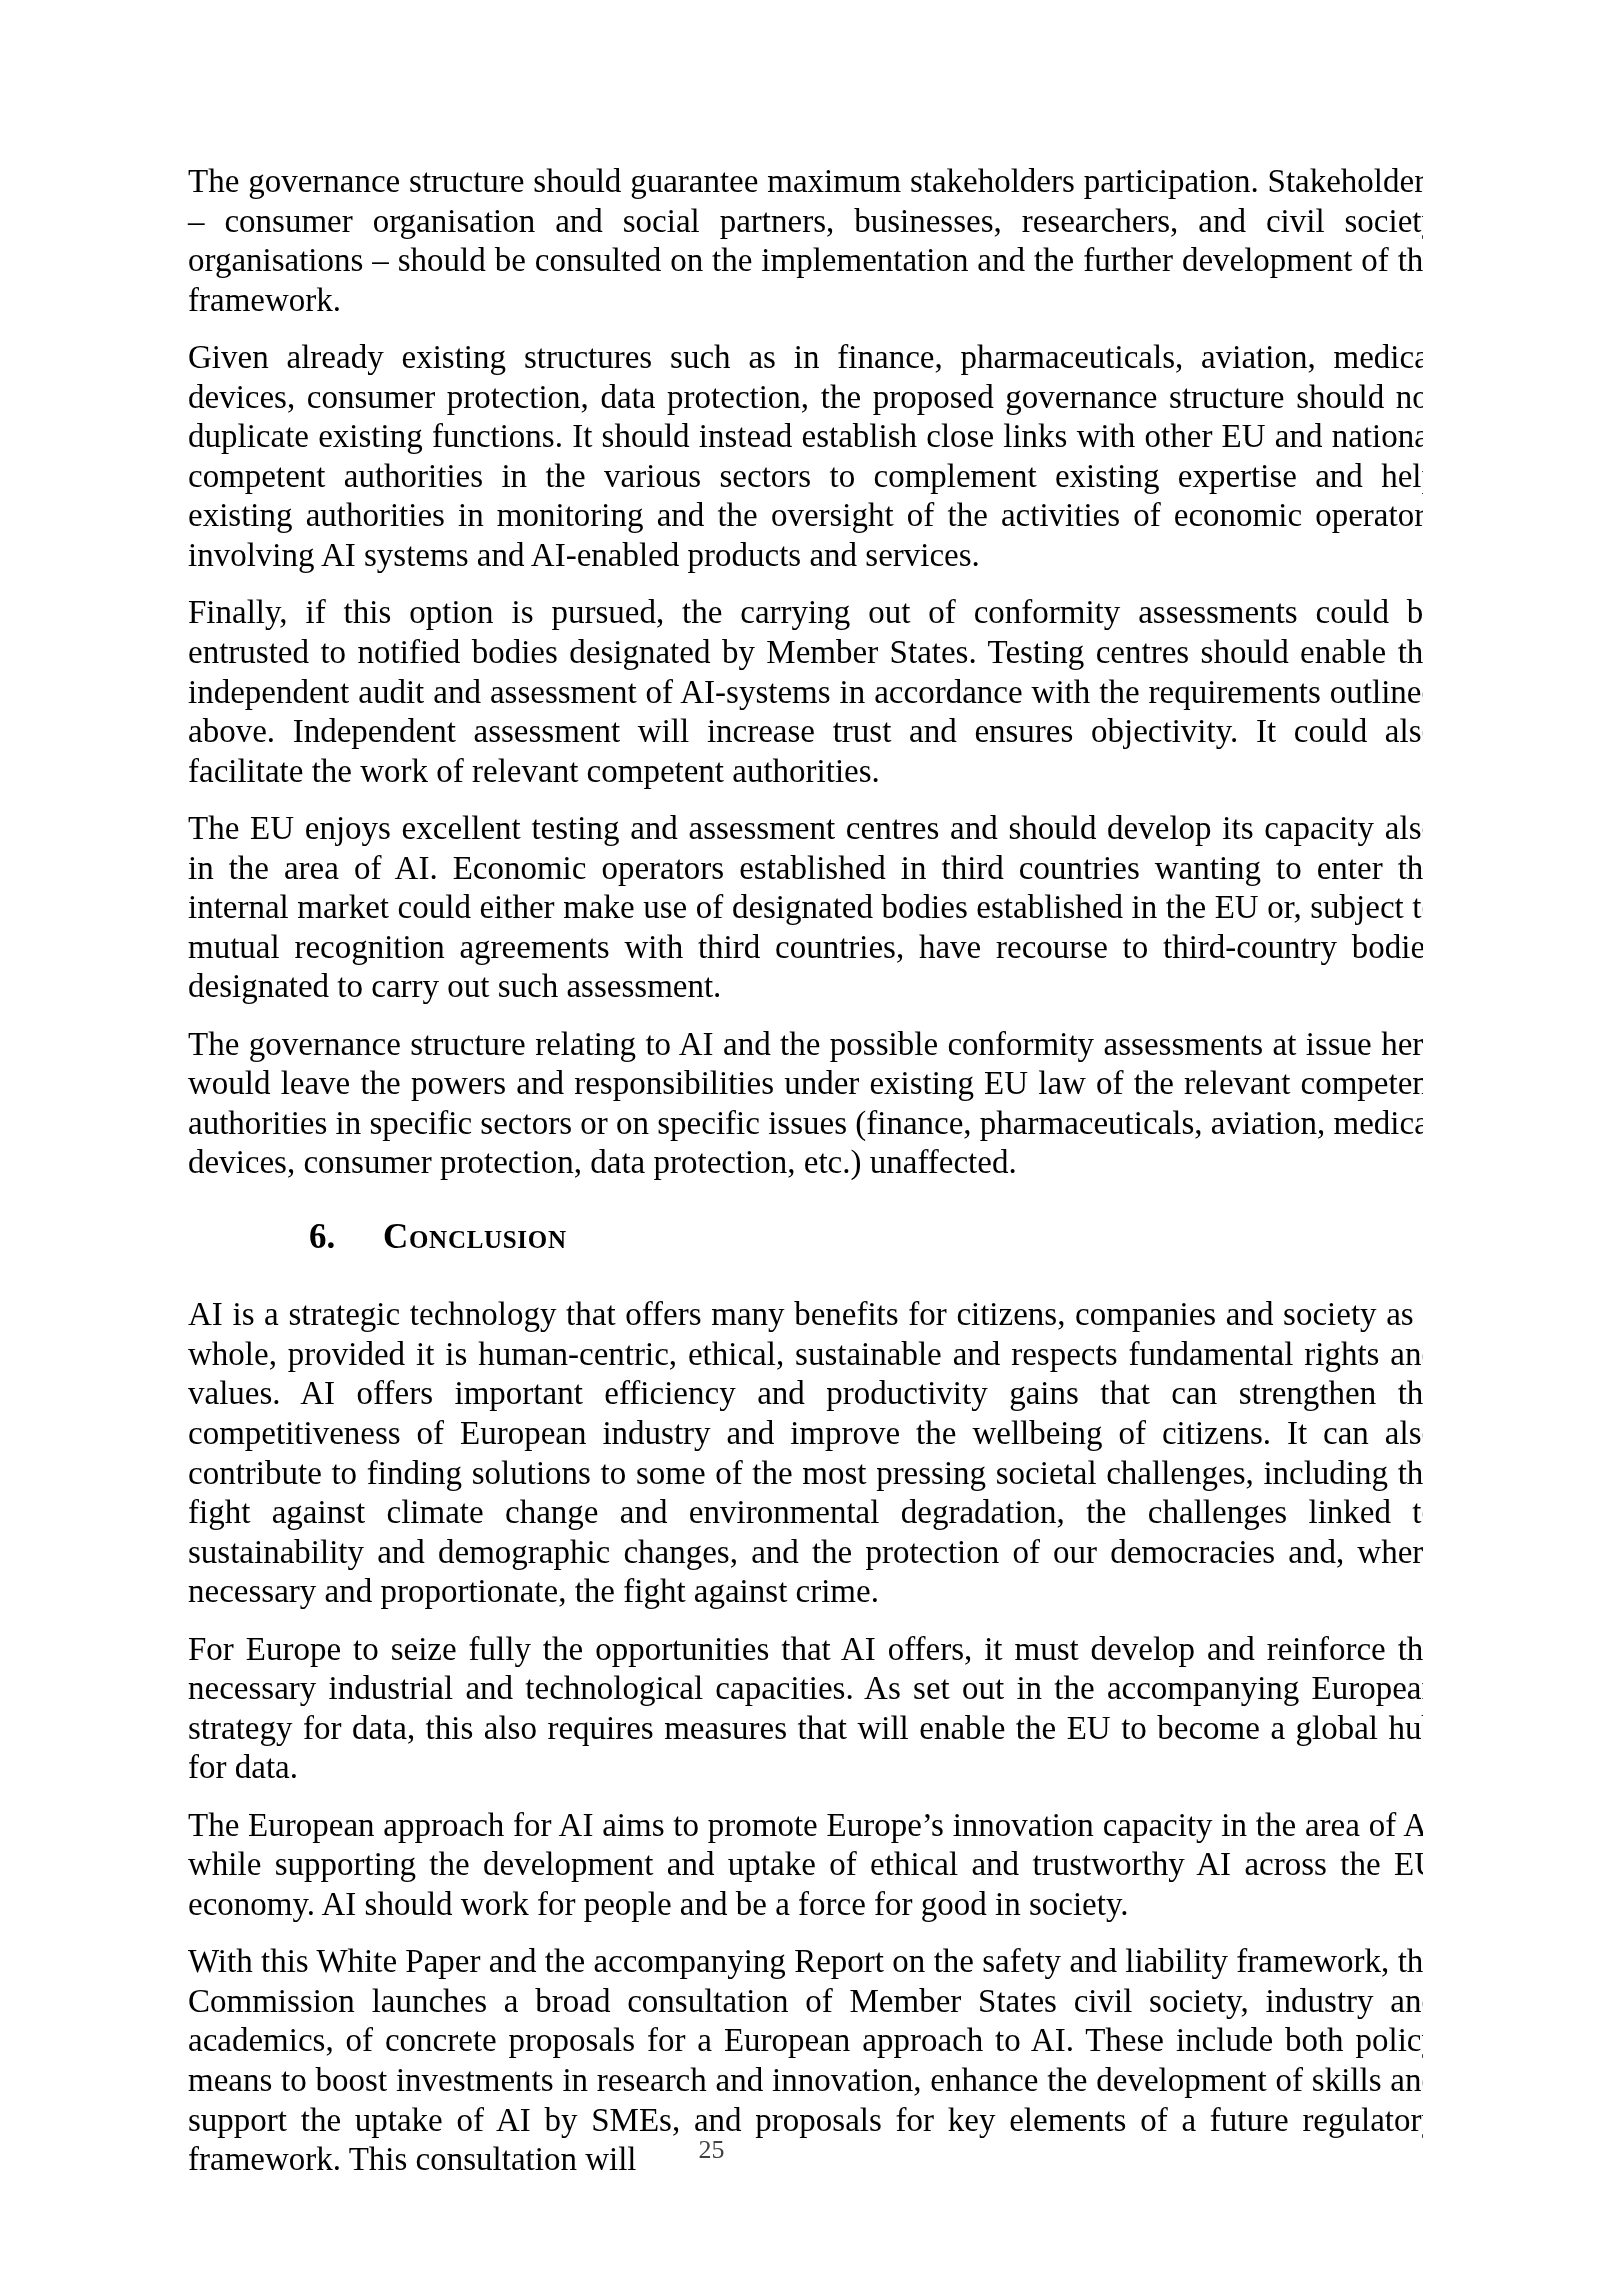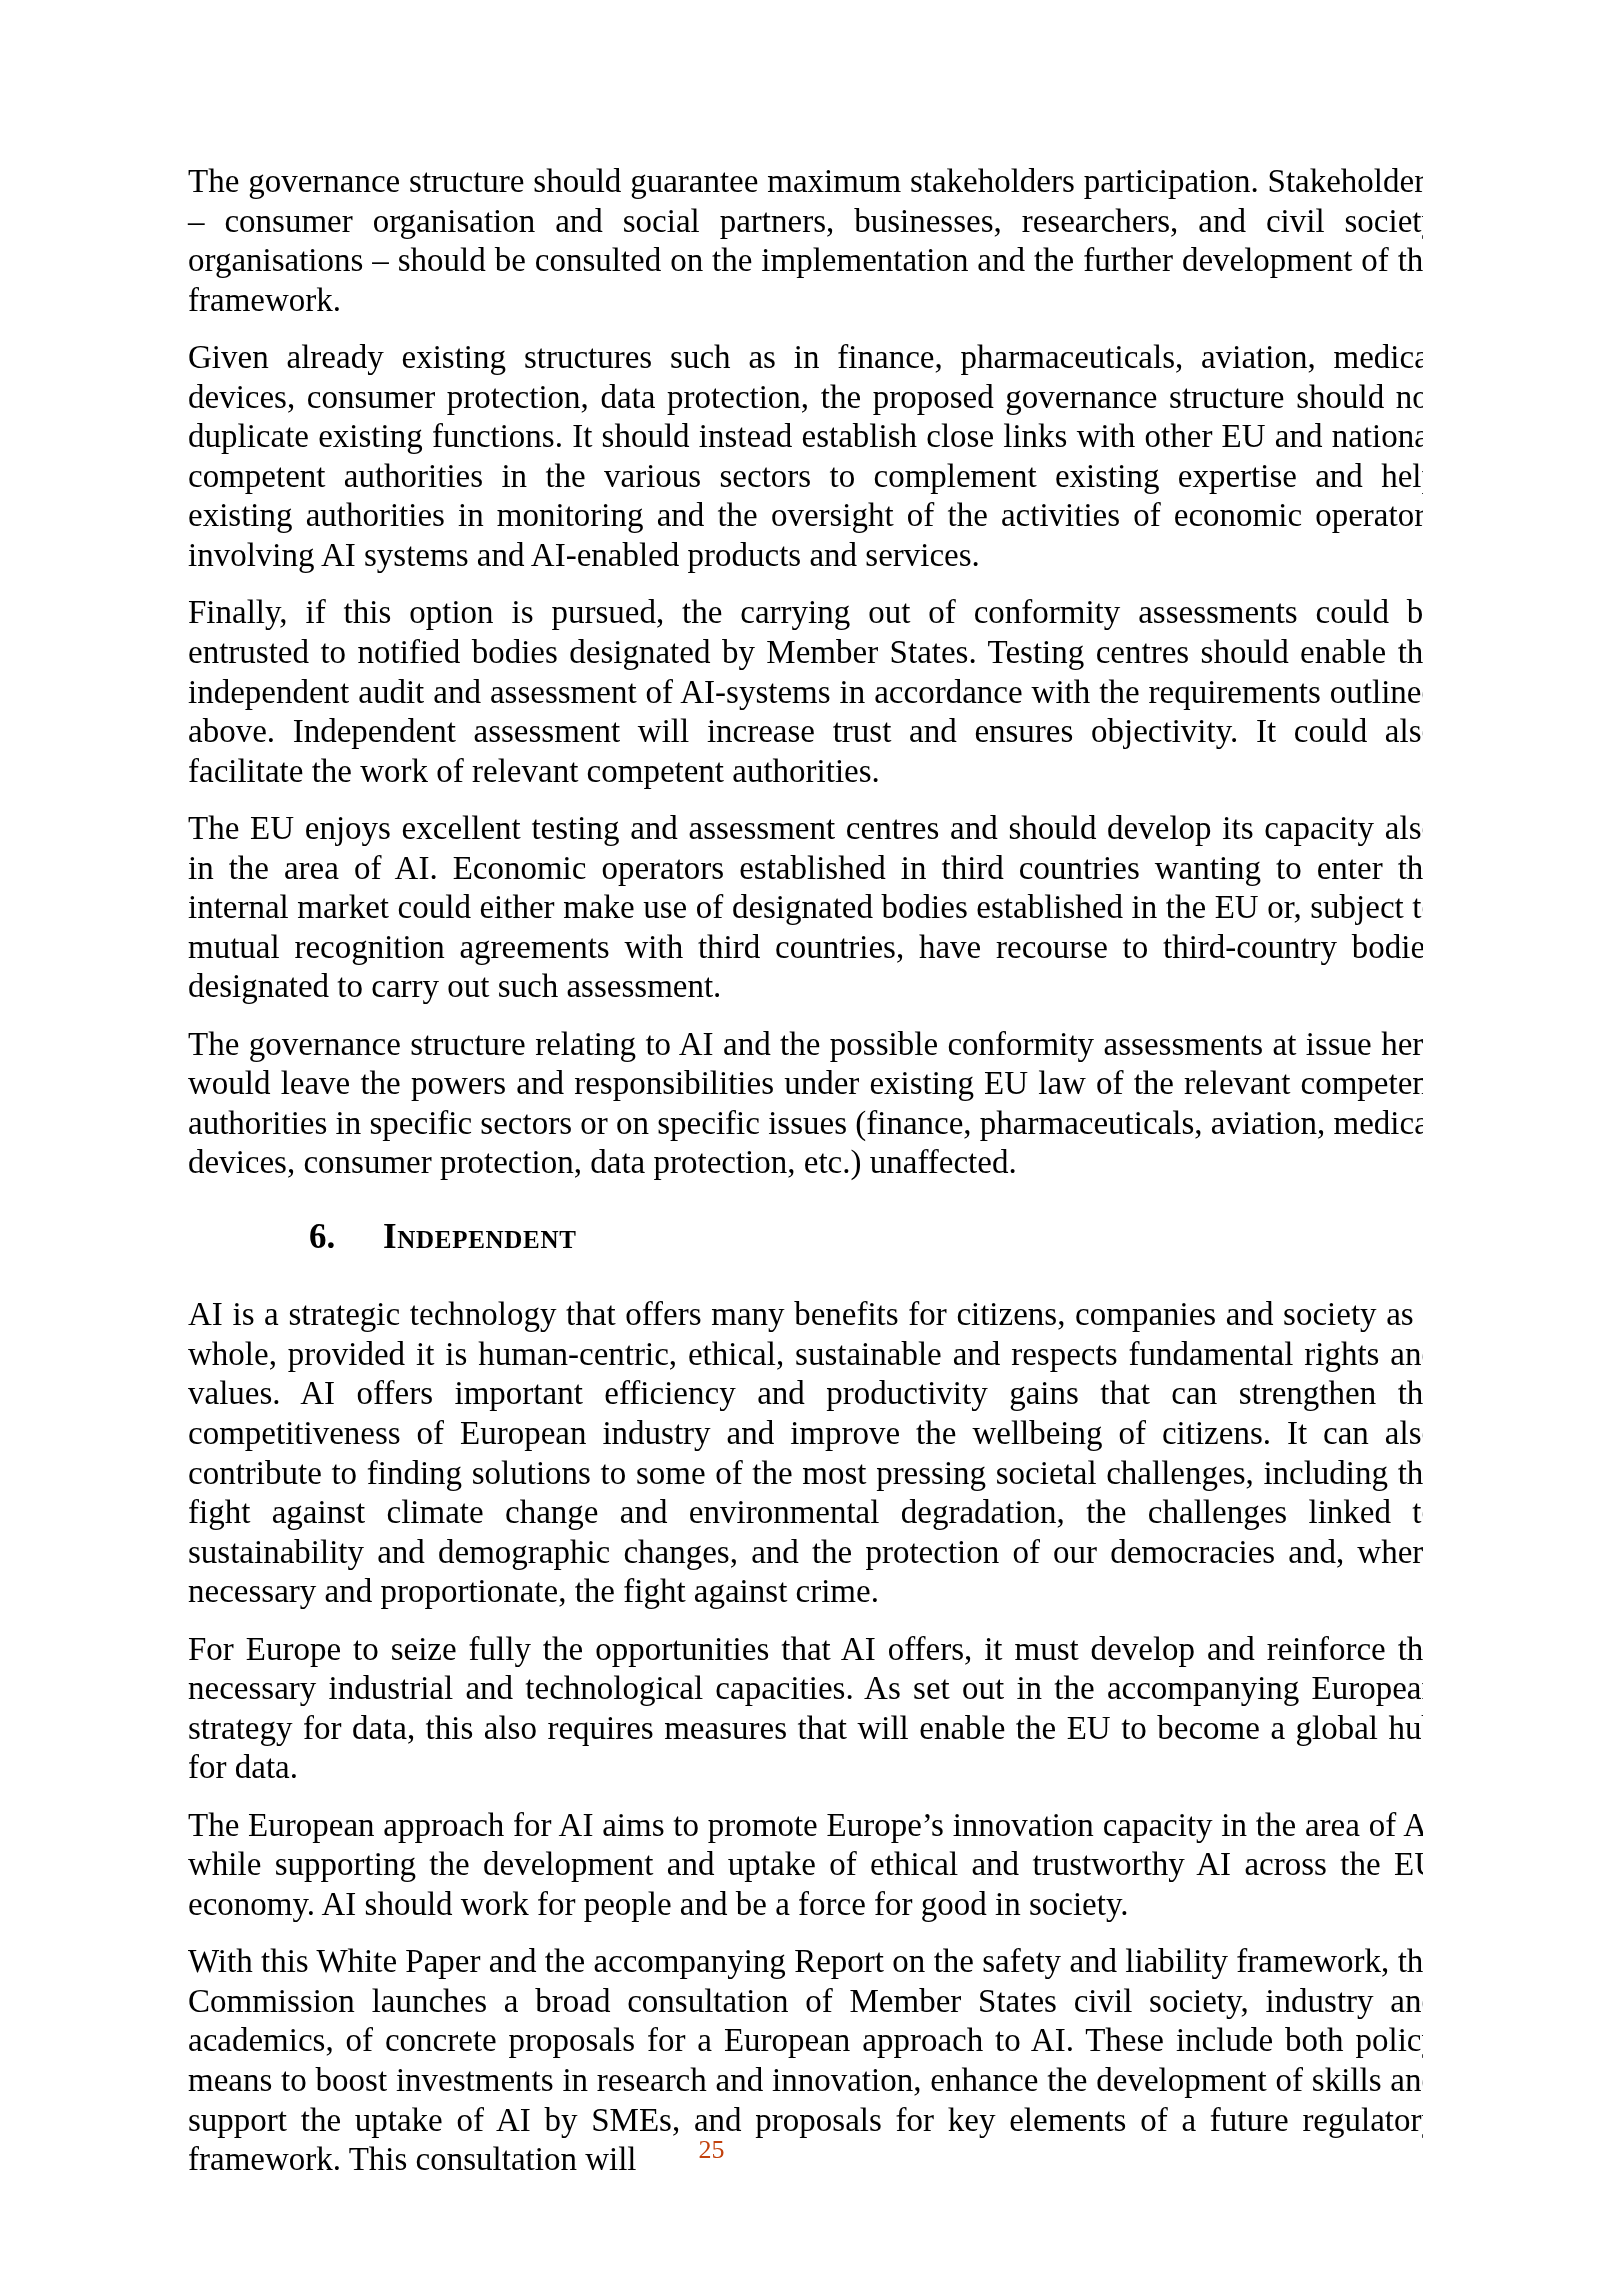--- a/index.html
+++ b/index.html
@@ -46,41 +46,41 @@
     letter-spacing: 0.7px;
   }
   .page-number {
     position: absolute;
     bottom: 132px;
     left: 0;
     width: 100%;
     text-align: center;
     font-size: 26px;
     line-height: 1;
-    color: #c2410c;
+    color: #404040;
   }
 </style>
 </head>
 <body>
 
 <div class="page">
   <div class="content">
 
     <p class="body-par">The governance structure should guarantee maximum stakeholders participation. Stakeholders – consumer organisation and social partners, businesses, researchers, and civil society organisations – should be consulted on the implementation and the further development of the framework.</p>
 
     <p class="body-par">Given already existing structures such as in finance, pharmaceuticals, aviation, medical devices, consumer protection, data protection, the proposed governance structure should not duplicate existing functions. It should instead establish close links with other EU and national competent authorities in the various sectors to complement existing expertise and help existing authorities in monitoring and the oversight of the activities of economic operators involving AI systems and AI-enabled products and services.</p>
 
     <p class="body-par">Finally, if this option is pursued, the carrying out of conformity assessments could be entrusted to notified bodies designated by Member States. Testing centres should enable the independent audit and assessment of AI-systems in accordance with the requirements outlined above. Independent assessment will increase trust and ensures objectivity. It could also facilitate the work of relevant competent authorities.</p>
 
     <p class="body-par">The EU enjoys excellent testing and assessment centres and should develop its capacity also in the area of AI. Economic operators established in third countries wanting to enter the internal market could either make use of designated bodies established in the EU or, subject to mutual recognition agreements with third countries, have recourse to third-country bodies designated to carry out such assessment.</p>
 
     <p class="body-par">The governance structure relating to AI and the possible conformity assessments at issue here would leave the powers and responsibilities under existing EU law of the relevant competent authorities in specific sectors or on specific issues (finance, pharmaceuticals, aviation, medical devices, consumer protection, data protection, etc.) unaffected.</p>
 
     <h2 class="section-heading">
-      <span class="section-number">6.</span><span class="section-title">Independent</span>
+      <span class="section-number">6.</span><span class="section-title">Conclusion</span>
     </h2>
 
     <p class="body-par">AI is a strategic technology that offers many benefits for citizens, companies and society as a whole, provided it is human-centric, ethical, sustainable and respects fundamental rights and values. AI offers important efficiency and productivity gains that can strengthen the competitiveness of European industry and improve the wellbeing of citizens. It can also contribute to finding solutions to some of the most pressing societal challenges, including the fight against climate change and environmental degradation, the challenges linked to sustainability and demographic changes, and the protection of our democracies and, where necessary and proportionate, the fight against crime.</p>
 
     <p class="body-par">For Europe to seize fully the opportunities that AI offers, it must develop and reinforce the necessary industrial and technological capacities. As set out in the accompanying European strategy for data, this also requires measures that will enable the EU to become a global hub for data.</p>
 
     <p class="body-par">The European approach for AI aims to promote Europe’s innovation capacity in the area of AI while supporting the development and uptake of ethical and trustworthy AI across the EU economy. AI should work for people and be a force for good in society.</p>
 
     <p class="body-par">With this White Paper and the accompanying Report on the safety and liability framework, the Commission launches a broad consultation of Member States civil society, industry and academics, of concrete proposals for a European approach to AI. These include both policy means to boost investments in research and innovation, enhance the development of skills and support the uptake of AI by SMEs, and proposals for key elements of a future regulatory framework. This consultation will</p>
 

